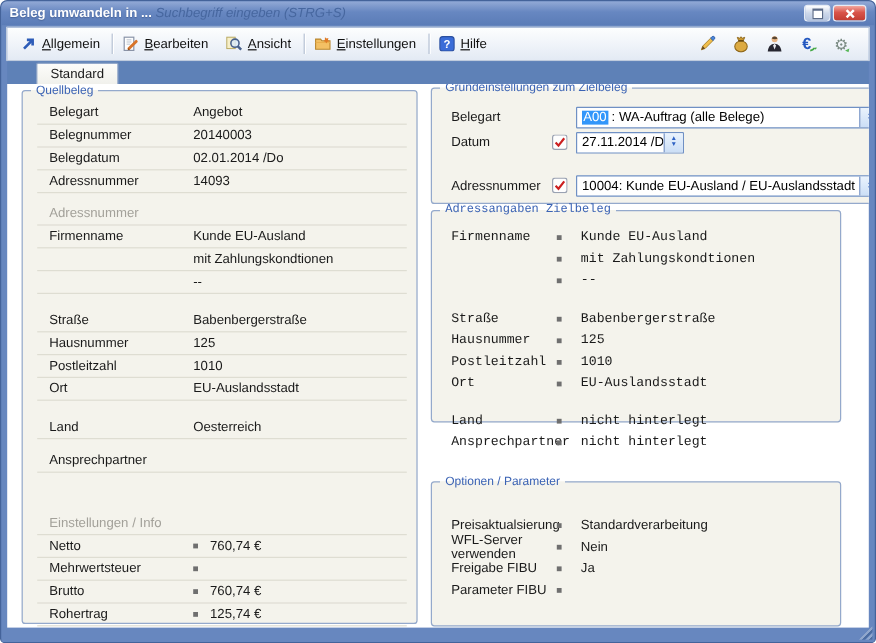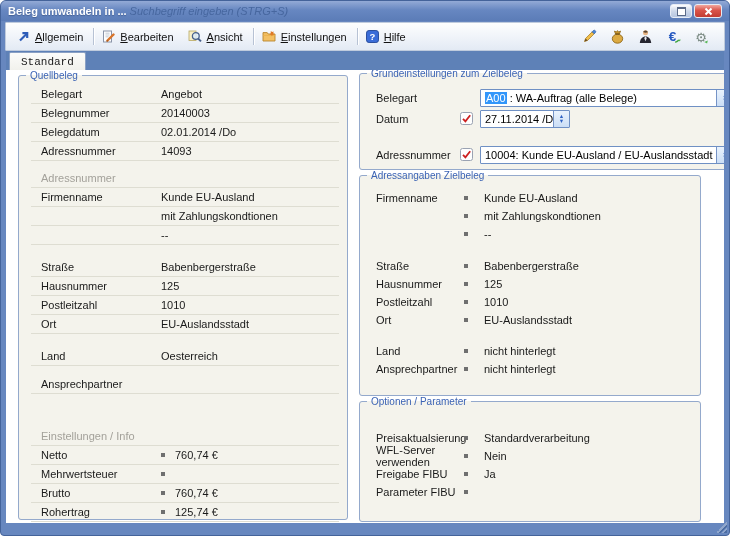--- a/index.html
+++ b/index.html
@@ -21,31 +21,31 @@
   #toolbar{position:absolute;left:4px;right:4px;top:21px;height:29px;background:linear-gradient(#fdfefe,#eff3f9 55%,#e3eaf4);border:1px solid #bfcbdd;box-sizing:border-box;display:flex;align-items:center;padding:0 5px;border-radius:1px;}
   .menu-item{display:flex;align-items:center;gap:5px;padding:2px 8px 2px 6px;color:#111;cursor:default;white-space:nowrap;}
   .menu-item .mi-icon{display:flex;align-items:center;}
   .menu-sep{width:1px;height:17px;background:#b7c2d4;margin:0 2px;box-shadow:1px 0 0 #fff;}
   #toolbar-right{margin-left:auto;display:flex;align-items:center;gap:13px;padding-right:10px;}
   #toolbar-right .tool-icon{display:flex;align-items:center;}
   u{text-decoration:underline;}
 
   
   #tabstrip{position:absolute;left:5px;right:5px;top:50px;height:19px;background:#5e81b7;}
-  #tab-standard{position:absolute;left:3px;top:1px;bottom:0;background:linear-gradient(#fcfcfa,#f1f1ec);border:1px solid #8ba1c4;border-bottom:none;border-radius:2px 2px 0 0;padding:0 11px;display:flex;align-items:center;color:#1a1a1a;font-family:Liberation Mono, monospace;}
+  #tab-standard{position:absolute;left:24px;top:1px;bottom:0;background:linear-gradient(#fcfcfa,#f1f1ec);border:1px solid #8ba1c4;border-bottom:none;border-radius:2px 2px 0 0;padding:0 11px;display:flex;align-items:center;color:#1a1a1a;}
 
   
   #page{position:absolute;left:5px;right:5px;top:69px;bottom:12px;background:#fff;overflow:hidden;}
 
   fieldset.groupbox{position:absolute;margin:0;background:#f4f3ec;border:1px solid #94a9cc;border-radius:3px;padding:0;box-sizing:border-box;}
   fieldset.groupbox legend{color:#3b63b4;font-size:10px;margin-left:7px;padding:0 4px;}
 
   #box-quellbeleg{left:12px;top:0;width:330px;height:450px;}
   #box-grund{left:353px;top:-2px;width:342px;height:102px;}
-  #box-adresse{left:353px;top:100px;width:342px;height:226px;}
+  #box-adresse{left:353px;top:100px;width:342px;height:182px;font-family:Liberation Mono, monospace;}
   #box-optionen{left:353px;top:326px;width:342px;height:126px;}
 
   
   .qbody{padding:4px 8px 0 12px;}
   .qrow{display:flex;align-items:center;height:18px;border-bottom:1px solid #deddd2;}
   .qrow .qlabel{width:120px;padding-left:10px;color:#1a1a1a;box-sizing:content-box;}
   .qrow .qvalue{flex:1;color:#1a1a1a;display:flex;align-items:center;}
   .qrow.section{border-bottom:1px solid #deddd2;}
   .qrow.section .qsection{color:#a3a19a;padding-left:10px;}
   .qspacer{border:none;}

